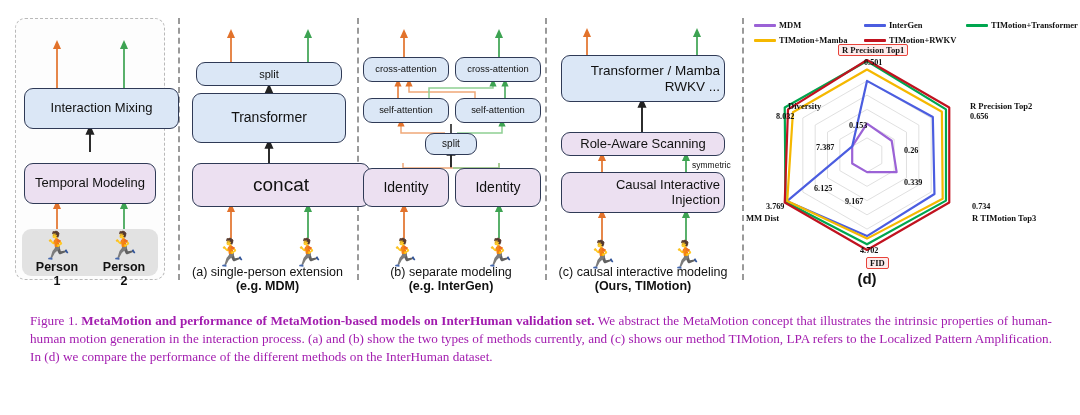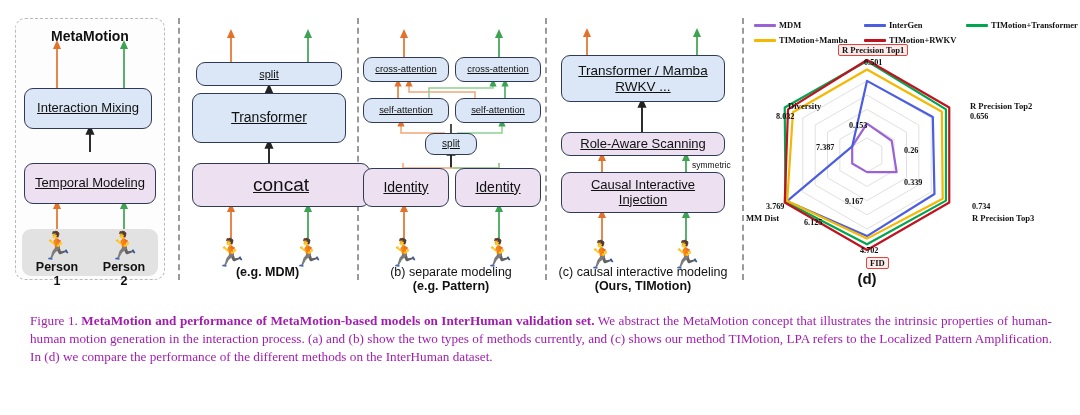--- a/index.html
+++ b/index.html
@@ -7,22 +7,22 @@
   #root{position:relative;width:1080px;height:415px;}
 
   .fig-area{position:absolute;left:0;top:0;width:1080px;height:300px;}
   .panel{position:absolute;top:0;height:300px;}
 
   
   .vsep{position:absolute;top:18px;width:0;height:262px;border-left:2px dashed #9a9a9a;}
 
   
   .box{position:absolute;box-sizing:border-box;border:1.4px solid #2f3a56;border-radius:9px;
-       display:flex;align-items:center;justify-content:center;text-align:center;
-       font-size:12.5px;color:#111;line-height:1.12;padding:8px 4px;text-decoration:underline;}
+       display:flex;align-items:center;justify-content:center;text-align:right;
+       font-size:12.5px;color:#111;line-height:1.12;padding:8px 4px;}
   .box.blue{background:#dbe7f6;}
   .box.purple{background:#ece0f1;}
 
   
   .mm-container{position:absolute;box-sizing:border-box;border:1.6px dashed #b9b9b9;border-radius:10px;background:#fdfdfd;}
   .mm-title{position:absolute;font-weight:bold;font-size:14px;text-align:center;width:100%;}
   .mm-persons{position:absolute;box-sizing:border-box;background:#e2e2e2;border-radius:9px;}
 
   .person{position:absolute;width:46px;text-align:center;}
   .person .glyph{display:block;height:30px;line-height:30px;font-size:27px;}
@@ -60,42 +60,41 @@
 <div id="root">
 <div class="fig-area">
 
   <div class="vsep" style="left:178px;"></div>
   <div class="vsep" style="left:357px;"></div>
   <div class="vsep" style="left:545px;"></div>
   <div class="vsep" style="left:742px;"></div>
 
   <div class="panel" style="left:0;width:178px;">
     <div class="mm-container" style="left:15px;top:18px;width:150px;height:262px;"></div>
-    <div class="mm-title" style="left:15px;top:28px;width:150px;">MetaMotion</div>
 
     <svg class="arrows" viewBox="0 0 178 300">
       <defs>
         <marker id="ar-o" markerWidth="6" markerHeight="6" refX="3" refY="3" orient="auto">
               <path d="M0,0.6 L5.4,3 L0,5.4 z" fill="#e2722b"></path>
             </marker>
         <marker id="ar-g" markerWidth="6" markerHeight="6" refX="3" refY="3" orient="auto">
               <path d="M0,0.6 L5.4,3 L0,5.4 z" fill="#3da352"></path>
             </marker>
         <marker id="ar-k" markerWidth="6" markerHeight="6" refX="3" refY="3" orient="auto">
               <path d="M0,0.6 L5.4,3 L0,5.4 z" fill="#222"></path>
             </marker>
       </defs>
       <line x1="57" y1="88" x2="57" y2="44" stroke="#e2722b" stroke-width="1.7" marker-end="url(#ar-o)"></line>
       <line x1="124" y1="88" x2="124" y2="44" stroke="#3da352" stroke-width="1.7" marker-end="url(#ar-g)"></line>
       <line x1="90" y1="152" x2="90" y2="129" stroke="#222" stroke-width="1.9" marker-end="url(#ar-k)"></line>
       <line x1="57" y1="229" x2="57" y2="204" stroke="#e2722b" stroke-width="1.7" marker-end="url(#ar-o)"></line>
       <line x1="124" y1="229" x2="124" y2="204" stroke="#3da352" stroke-width="1.7" marker-end="url(#ar-g)"></line>
     </svg>
 
-    <div class="box blue" style="left:24px;top:88px;width:128px;height:41px;font-size:13px;">Interaction Mixing</div>
+    <div class="box blue" style="left:24px;top:88px;width:155px;height:41px;font-size:13px;">Interaction Mixing</div>
     <div class="box purple" style="left:24px;top:163px;width:132px;height:41px;font-size:13px;">Temporal Modeling</div>
 
     <div class="mm-persons" style="left:22px;top:229px;width:136px;height:47px;"></div>
     <div class="person p1" style="left:34px;top:231px;">
       <span class="glyph">🏃</span>
       <span class="lbl">Person 1</span>
     </div>
     <div class="person p2" style="left:101px;top:231px;">
       <span class="glyph">🏃</span>
       <span class="lbl">Person 2</span>
@@ -117,20 +116,21 @@
     <div class="box purple" style="left:14px;top:163px;width:178px;height:44px;font-size:19px;">concat</div>
 
     <div class="person p1" style="left:30px;top:238px;">
       <span class="glyph">🏃</span>
     </div>
     <div class="person p2" style="left:107px;top:238px;">
       <span class="glyph">🏃</span>
     </div>
 
     <div class="caplbl" style="left:0;top:265px;width:179px;">
+      <span>(a) single-person extension</span>
       <span class="l2">(e.g. MDM)</span>
     </div>
   </div>
 
   <div class="panel" style="left:357px;width:188px;">
     <svg class="arrows" viewBox="0 0 188 300">
 
       <line x1="47" y1="57" x2="47" y2="33" stroke="#e2722b" stroke-width="1.7" marker-end="url(#ar-o)"></line>
       <line x1="142" y1="57" x2="142" y2="33" stroke="#3da352" stroke-width="1.7" marker-end="url(#ar-g)"></line>
 
@@ -161,21 +161,21 @@
 
     <div class="person p1" style="left:24px;top:238px;">
       <span class="glyph">🏃</span>
     </div>
     <div class="person p2" style="left:119px;top:238px;">
       <span class="glyph">🏃</span>
     </div>
 
     <div class="caplbl" style="left:0;top:265px;width:188px;">
       <span>(b) separate modeling</span>
-      <span class="l2">(e.g. Pattern)</span>
+      <span class="l2">(e.g. InterGen)</span>
     </div>
   </div>
 
   <div class="panel" style="left:545px;width:197px;">
     <svg class="arrows" viewBox="0 0 197 300">
       <line x1="42" y1="55" x2="42" y2="32" stroke="#e2722b" stroke-width="1.7" marker-end="url(#ar-o)"></line>
       <line x1="152" y1="55" x2="152" y2="32" stroke="#3da352" stroke-width="1.7" marker-end="url(#ar-g)"></line>
       <line x1="97" y1="132" x2="97" y2="102" stroke="#222" stroke-width="1.9" marker-end="url(#ar-k)"></line>
       <line x1="57" y1="172" x2="57" y2="156" stroke="#e2722b" stroke-width="1.7" marker-end="url(#ar-o)"></line>
       <line x1="141" y1="172" x2="141" y2="156" stroke="#3da352" stroke-width="1.7" marker-end="url(#ar-g)"></line>
@@ -239,37 +239,37 @@
           <polygon points="125.00,29.50 199.87,71.78 200.69,158.70 125.00,198.60 45.20,161.08 50.95,72.25" fill="none" stroke="#f5b800" stroke-width="2.2" stroke-linejoin="round"></polygon>
           <polygon points="125.00,20.00 207.27,67.50 207.27,162.50 125.00,210.00 42.73,162.50 46.02,69.40" fill="none" stroke="#c1121f" stroke-width="2.2" stroke-linejoin="round"></polygon>
         </svg>
 
     <div class="rlabel boxed" style="left:96px;top:44px;">R Precision Top1</div>
     <div class="rvalue" style="left:122px;top:58px;">0.501</div>
 
     <div class="rlabel" style="left:228px;top:101px;">R Precision Top2</div>
     <div class="rvalue" style="left:228px;top:112px;">0.656</div>
 
-    <div class="rlabel" style="left:230px;top:213px;">R Precision Top3</div>
+    <div class="rlabel" style="left:230px;top:213px;">R TIMotion Top3</div>
     <div class="rvalue" style="left:230px;top:202px;">0.734</div>
 
     <div class="rlabel boxed" style="left:124px;top:257px;">FID</div>
     <div class="rvalue" style="left:118px;top:246px;">4.702</div>
 
     <div class="rlabel" style="left:4px;top:213px;">MM Dist</div>
     <div class="rvalue" style="left:24px;top:202px;">3.769</div>
 
     <div class="rlabel" style="left:14px;top:101px;padding-left:32px;">Diversity</div>
     <div class="rvalue" style="left:22px;top:112px;margin-left:12px;">8.032</div>
 
     <div class="rvalue" style="left:107px;top:121px;">0.153</div>
     <div class="rvalue" style="left:162px;top:146px;">0.26</div>
     <div class="rvalue" style="left:162px;top:178px;">0.339</div>
     <div class="rvalue" style="left:103px;top:197px;">9.167</div>
-    <div class="rvalue" style="left:62px;top:184px;margin-top:34px;">6.125</div>
+    <div class="rvalue" style="left:72px;top:184px;">6.125</div>
     <div class="rvalue" style="left:74px;top:143px;">7.387</div>
 
     <div class="dlabel" style="left:0;top:270px;width:250px;text-align:center;">(d)</div>
   </div>
 
 </div>
 
 <div class="caption">
   <span>Figure 1.</span>
   <b>MetaMotion and performance of MetaMotion-based models on InterHuman validation set.</b>

